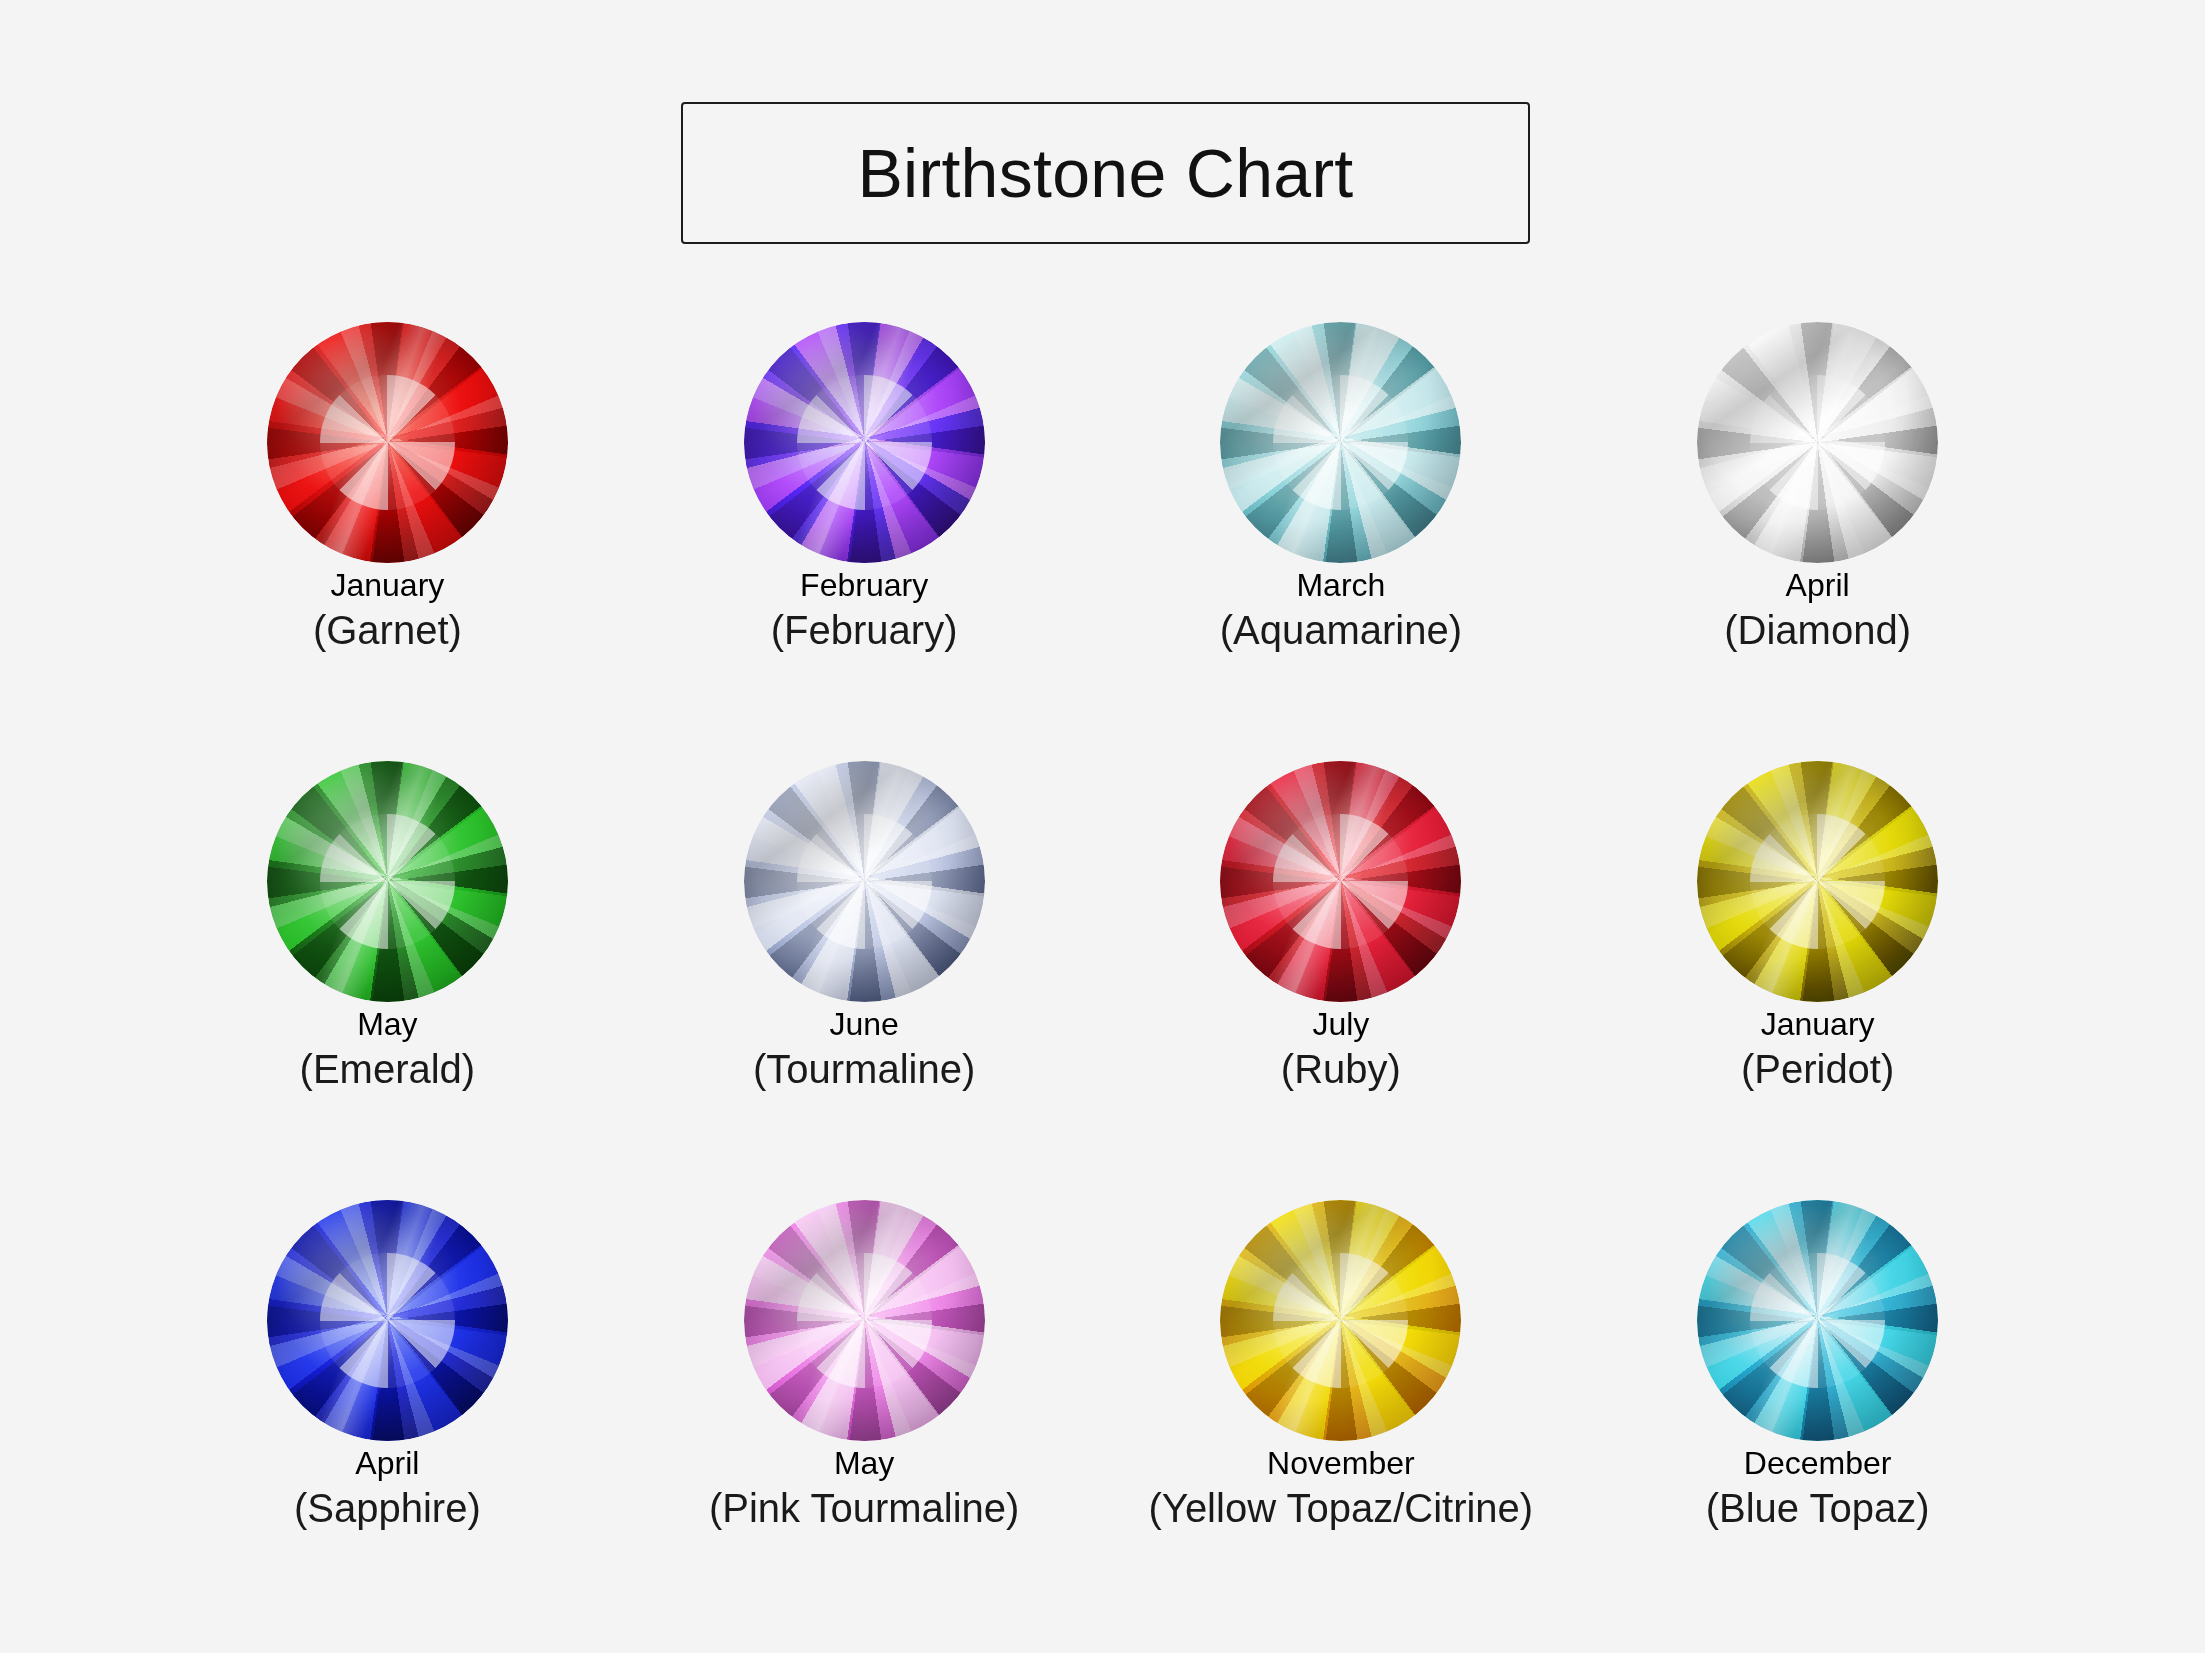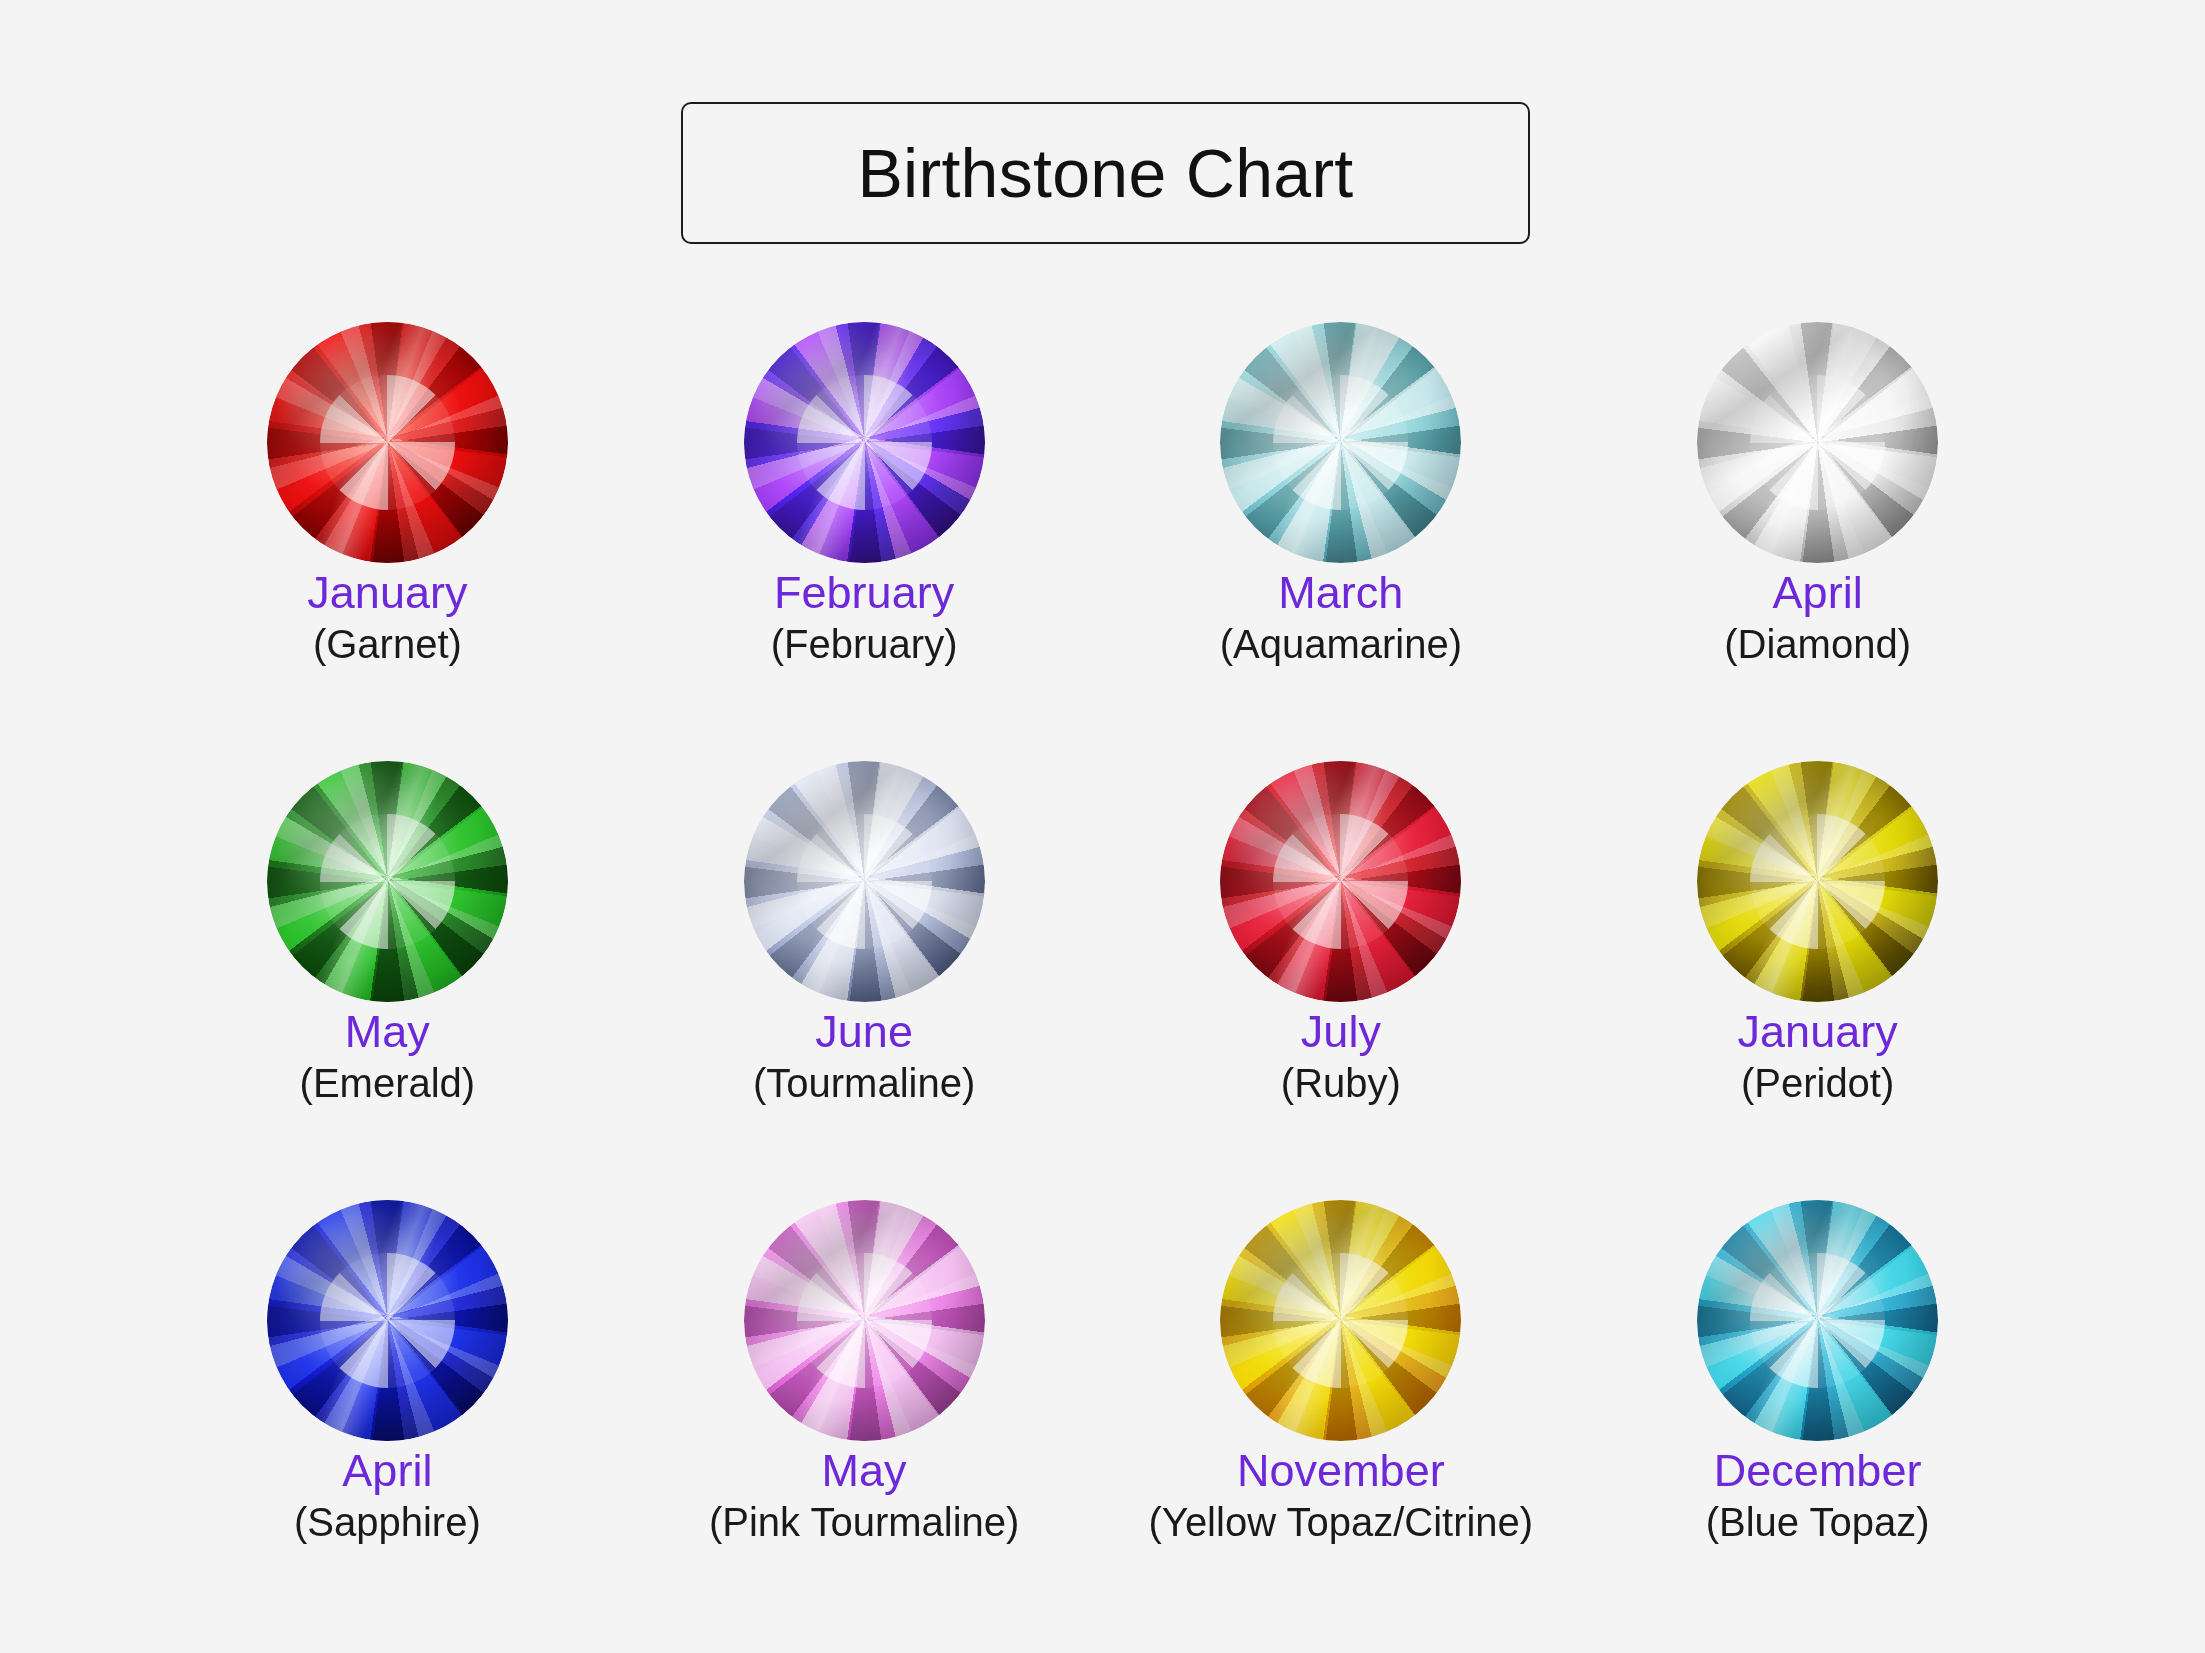--- a/index.html
+++ b/index.html
@@ -22,21 +22,21 @@
   }
 
   
   .title-box {
     position: absolute;
     left: 681px;
     top: 102px;
     width: 845px;
     height: 138px;
     border: 2.3px solid #1c1c1c;
-    border-radius: 10px;
+    border-radius: 4px;
     background: transparent;
     display: flex;
     align-items: center;
     justify-content: center;
   }
   .title-text {
     font-size: 68px;
     font-weight: 400;
     color: #111111;
     letter-spacing: 0.3px;
@@ -113,22 +113,22 @@
     position: absolute;
     inset: 0;
     border-radius: 50%;
     background:
       linear-gradient(110deg, rgba(255,255,255,0.0) 40%, rgba(255,255,255,0.28) 48%, rgba(255,255,255,0.0) 56%),
       linear-gradient(-35deg, rgba(0,0,0,0.0) 55%, rgba(0,0,0,0.18) 72%, rgba(0,0,0,0.0) 85%);
   }
 
   
   .month {
-    font-size: 45px;
-    color: #6d28d9;
+    font-size: 32px;
+    color: #000000;
     font-weight: 400;
     line-height: 1.05;
     font-family: "Liberation Sans", sans-serif;
   }
   .stone {
     margin-top: 6.9px;
     font-size: 40px;
     color: #1a1a1a;
     font-weight: 400;
     line-height: 1.05;

